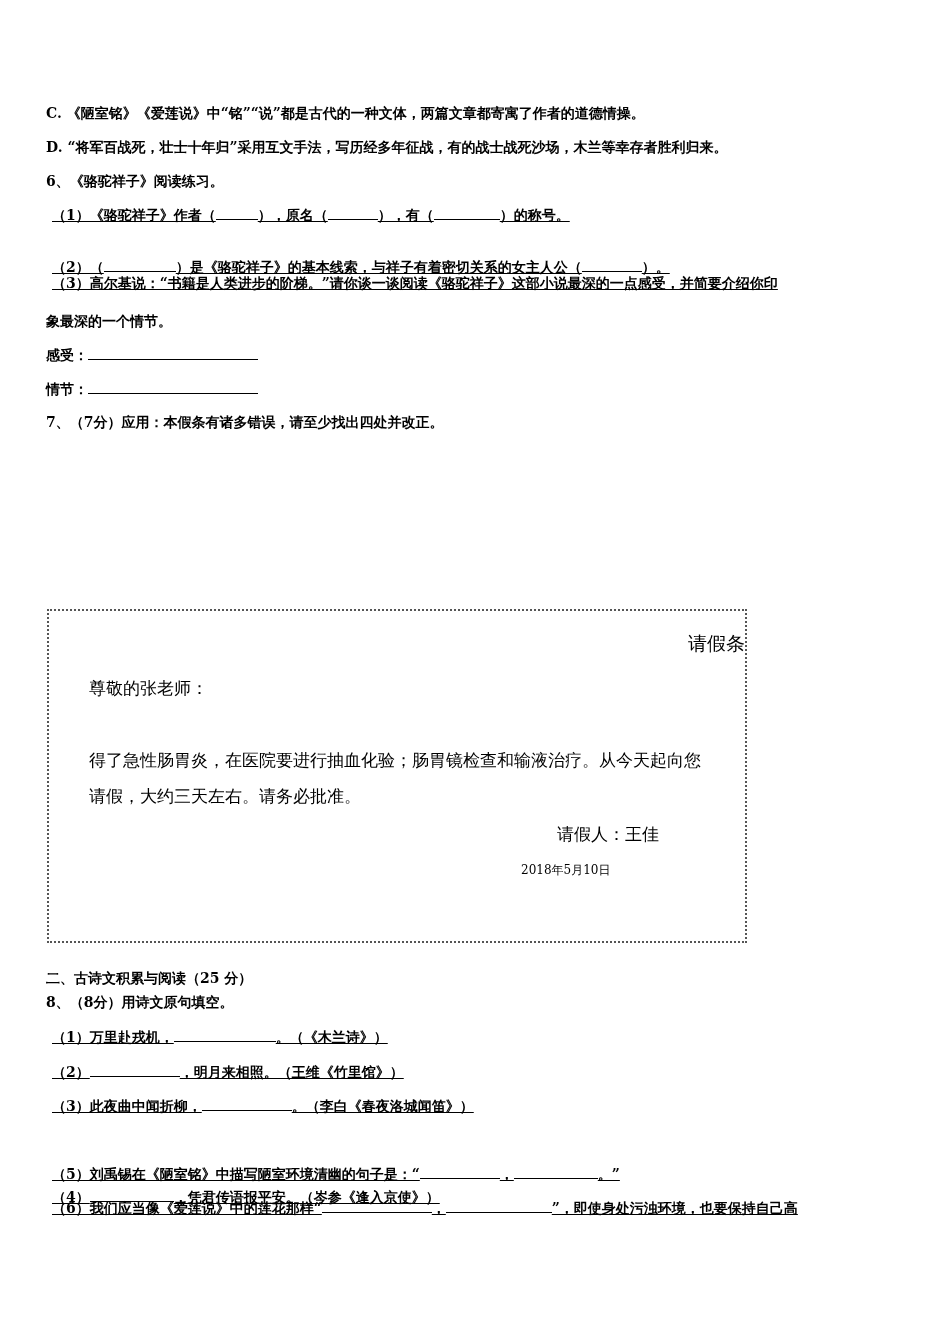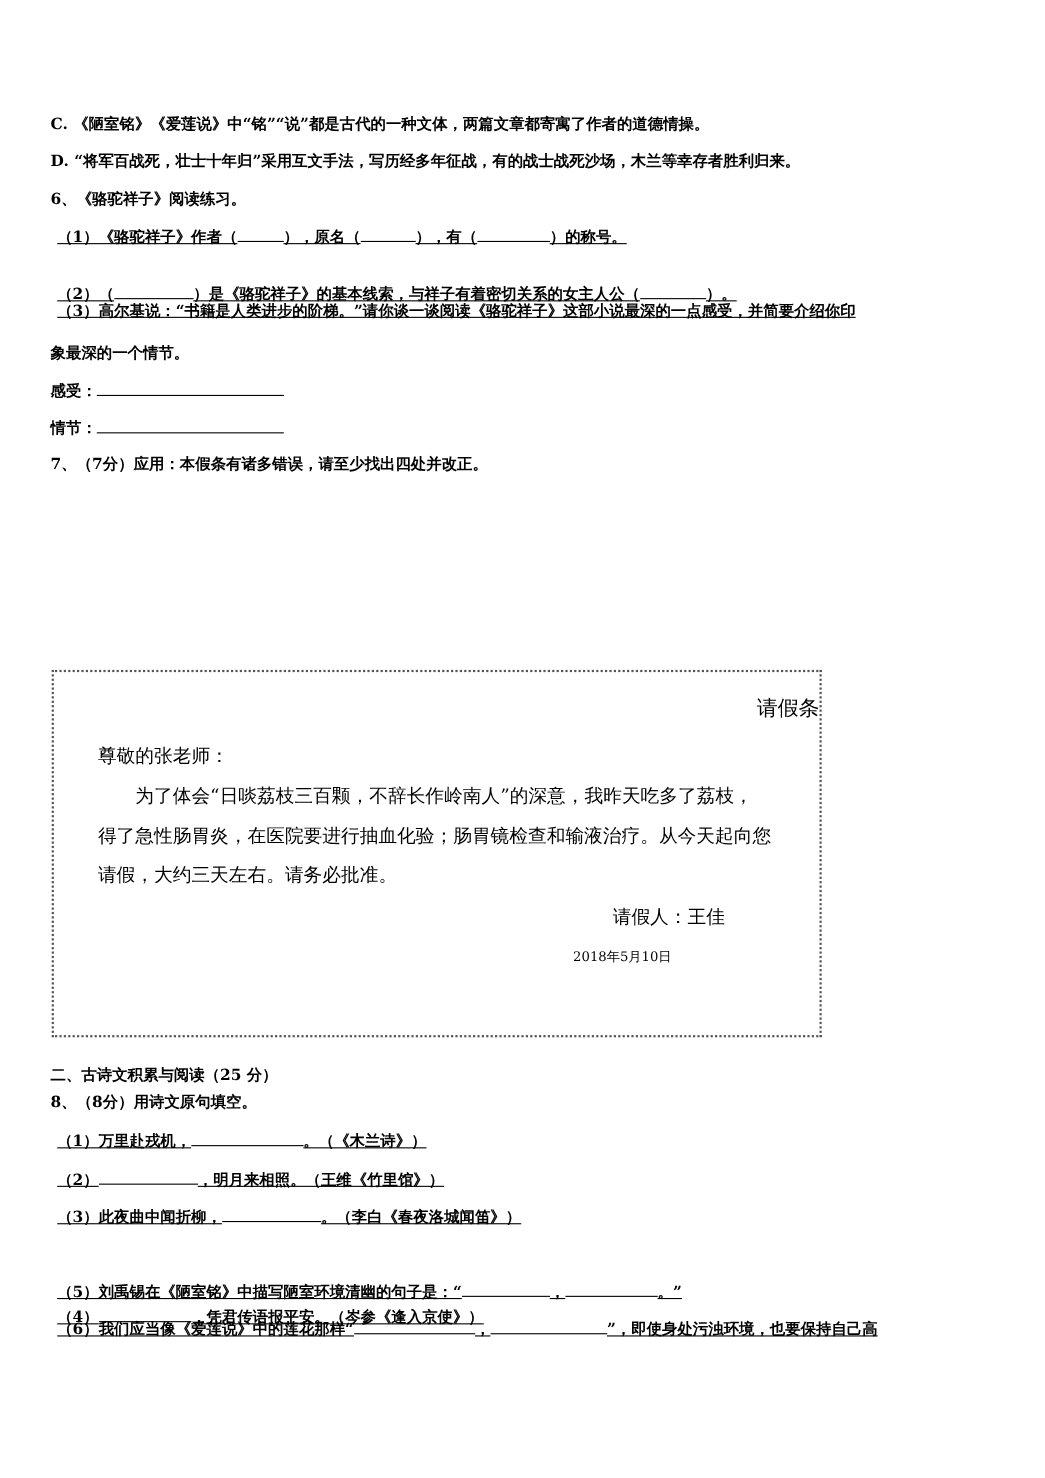--- a/index.html
+++ b/index.html
@@ -33,21 +33,20 @@
   <span>感受：</span><span class="blank" style="width:170px"></span>
 </div>
 <div class="line" style="top:379px">
   <span>情节：</span><span class="blank" style="width:170px"></span>
 </div>
 <div class="line" style="top:413px">7、（7分）应用：本假条有诸多错误，请至少找出四处并改正。</div>
 
 <div class="box">
   <div class="title">请假条</div>
   <div class="p" style="top:66px">尊敬的张老师：</div>
-  <div class="p" style="top:102px; left:46px">为了体会“日啖荔枝三百颗，不辞长作岭南人”的深意，我昨天吃多了荔枝，</div>
   <div class="p" style="top:138px">得了急性肠胃炎，在医院要进行抽血化验；肠胃镜检查和输液治疗。从今天起向您</div>
   <div class="p" style="top:174px">请假，大约三天左右。请务必批准。</div>
   <div class="p" style="top:212px; left:480px">请假人：王佳</div>
   <div class="p" style="top:248px; left:444px; font-size:12px">2018年5月10日</div>
 </div>
 
 <div class="line" style="top:969px">二、古诗文积累与阅读（25 分）</div>
 <div class="line" style="top:993px">8、（8分）用诗文原句填空。</div>
 <div class="line ind" style="top:1027px">
   <span>（1）万里赴戎机，</span><span class="blank" style="width:102px"></span><span>。（《木兰诗》）</span>

